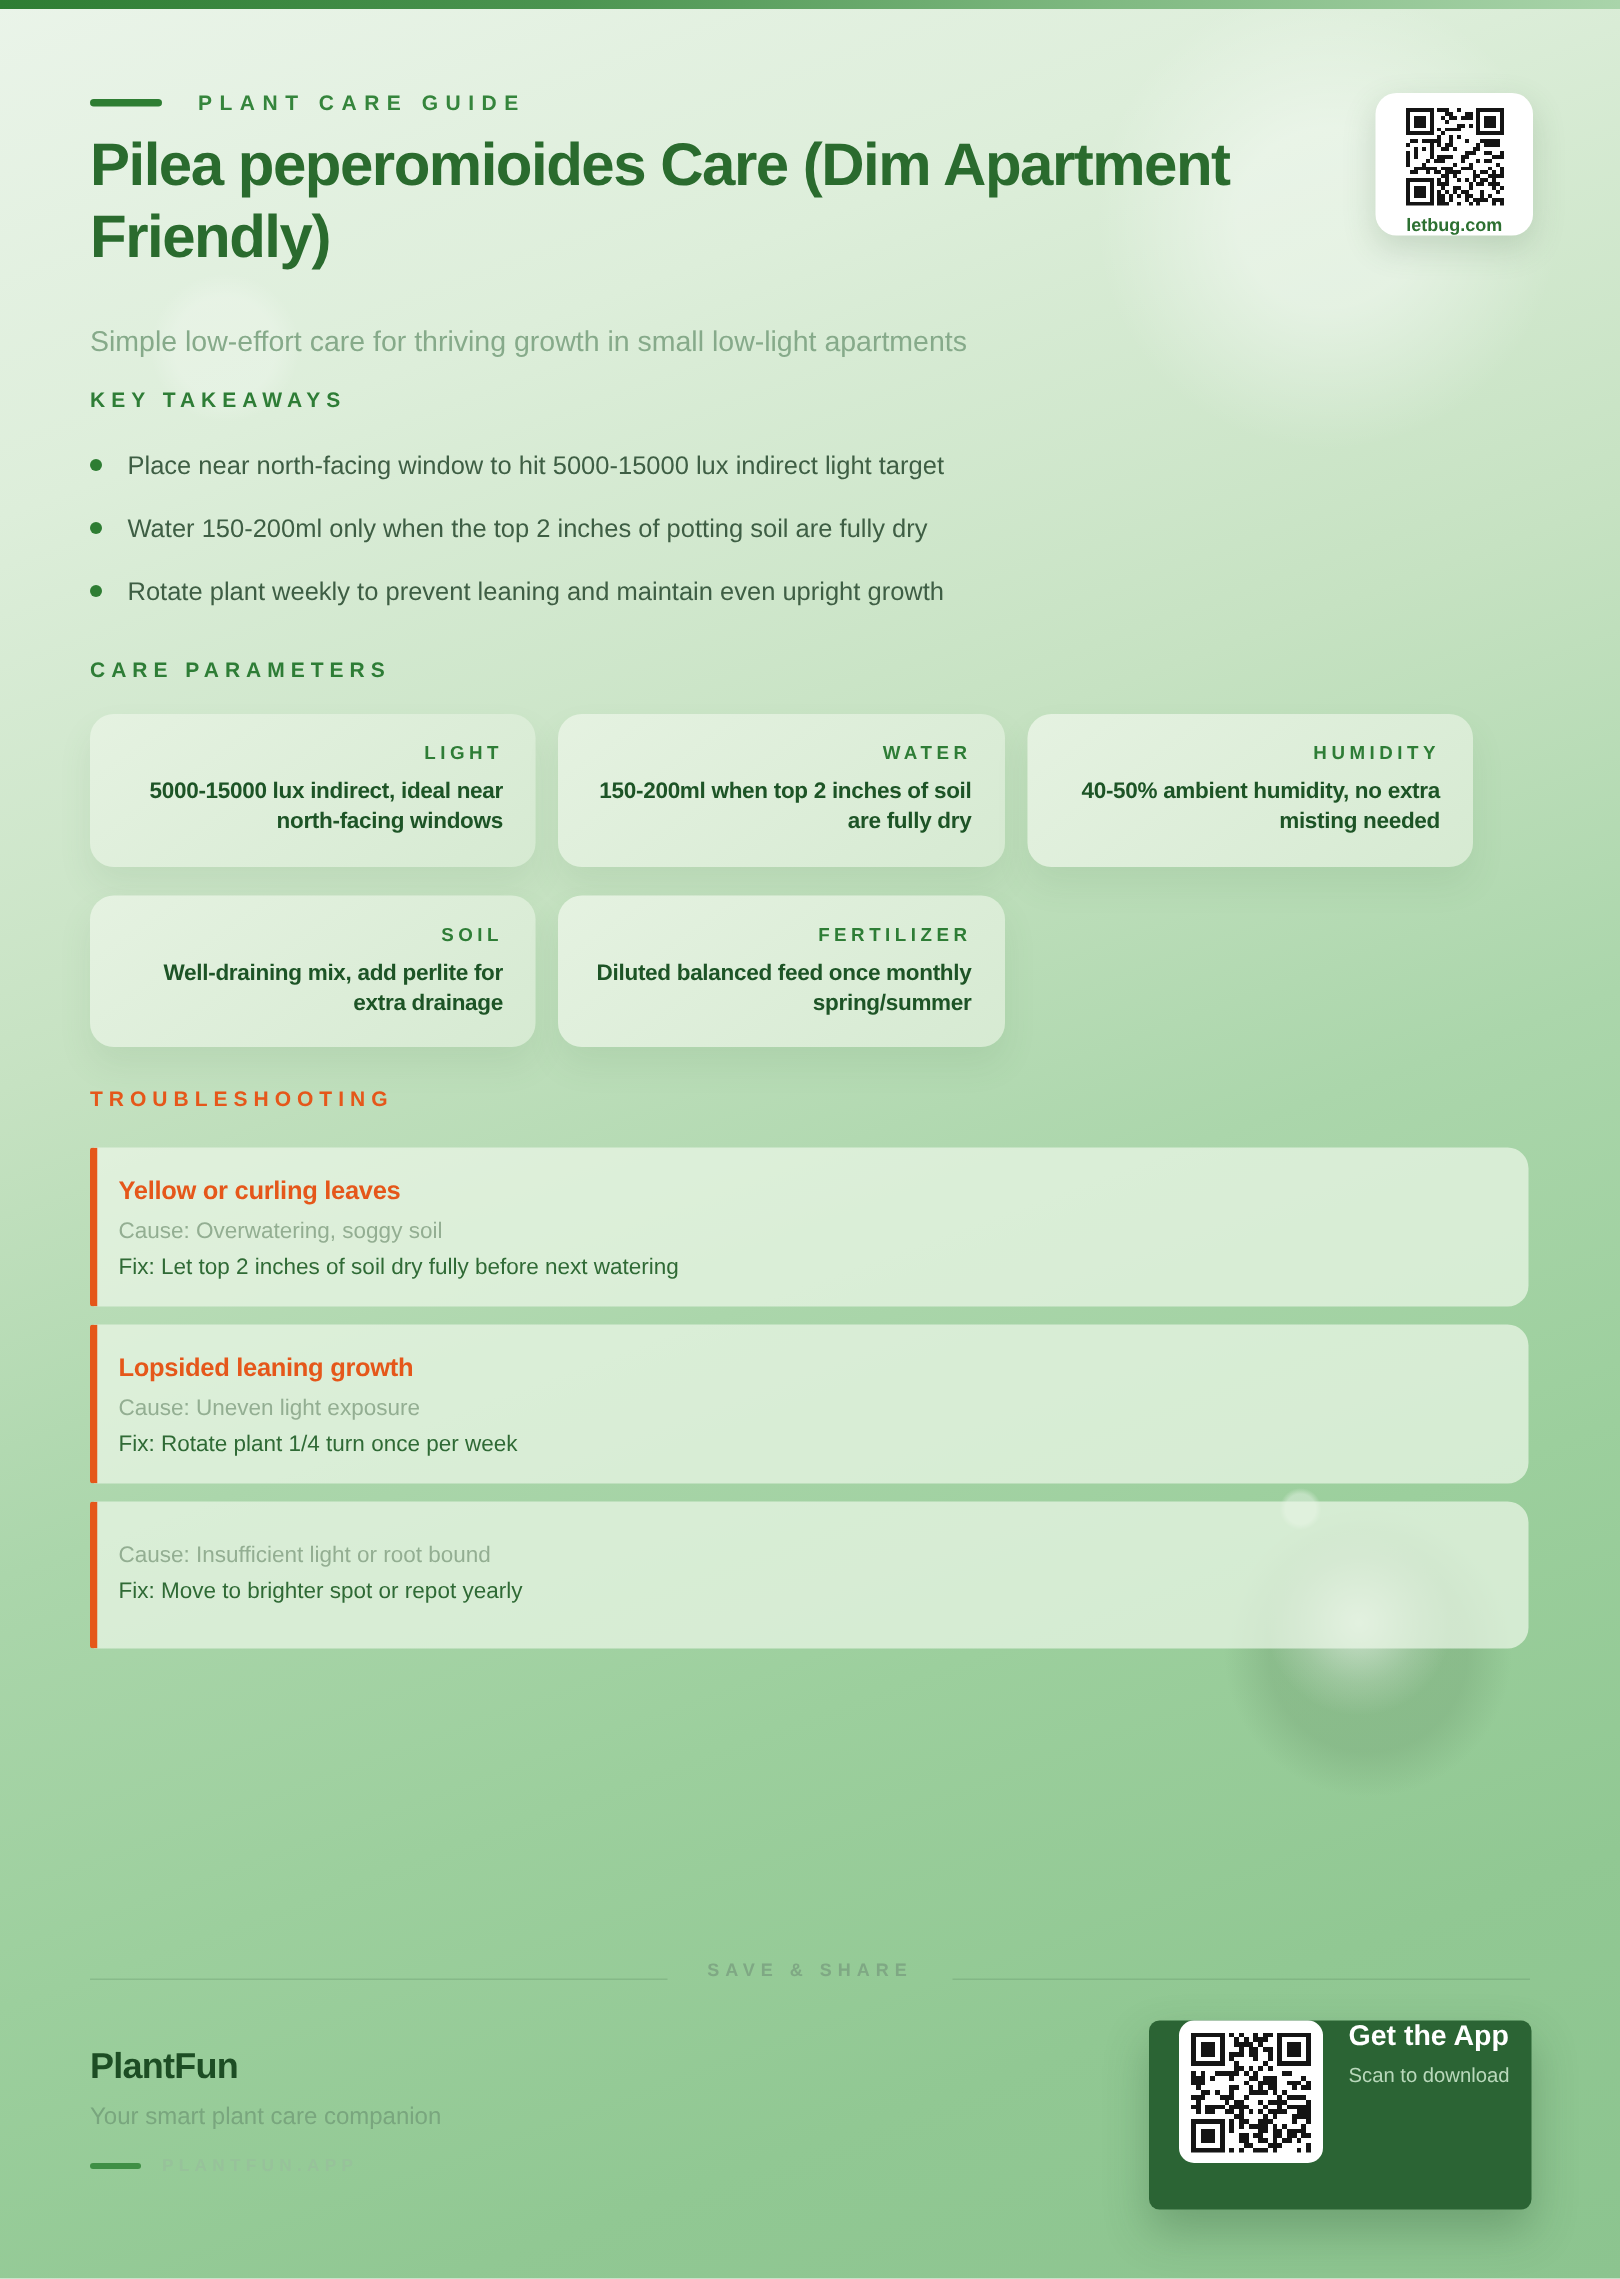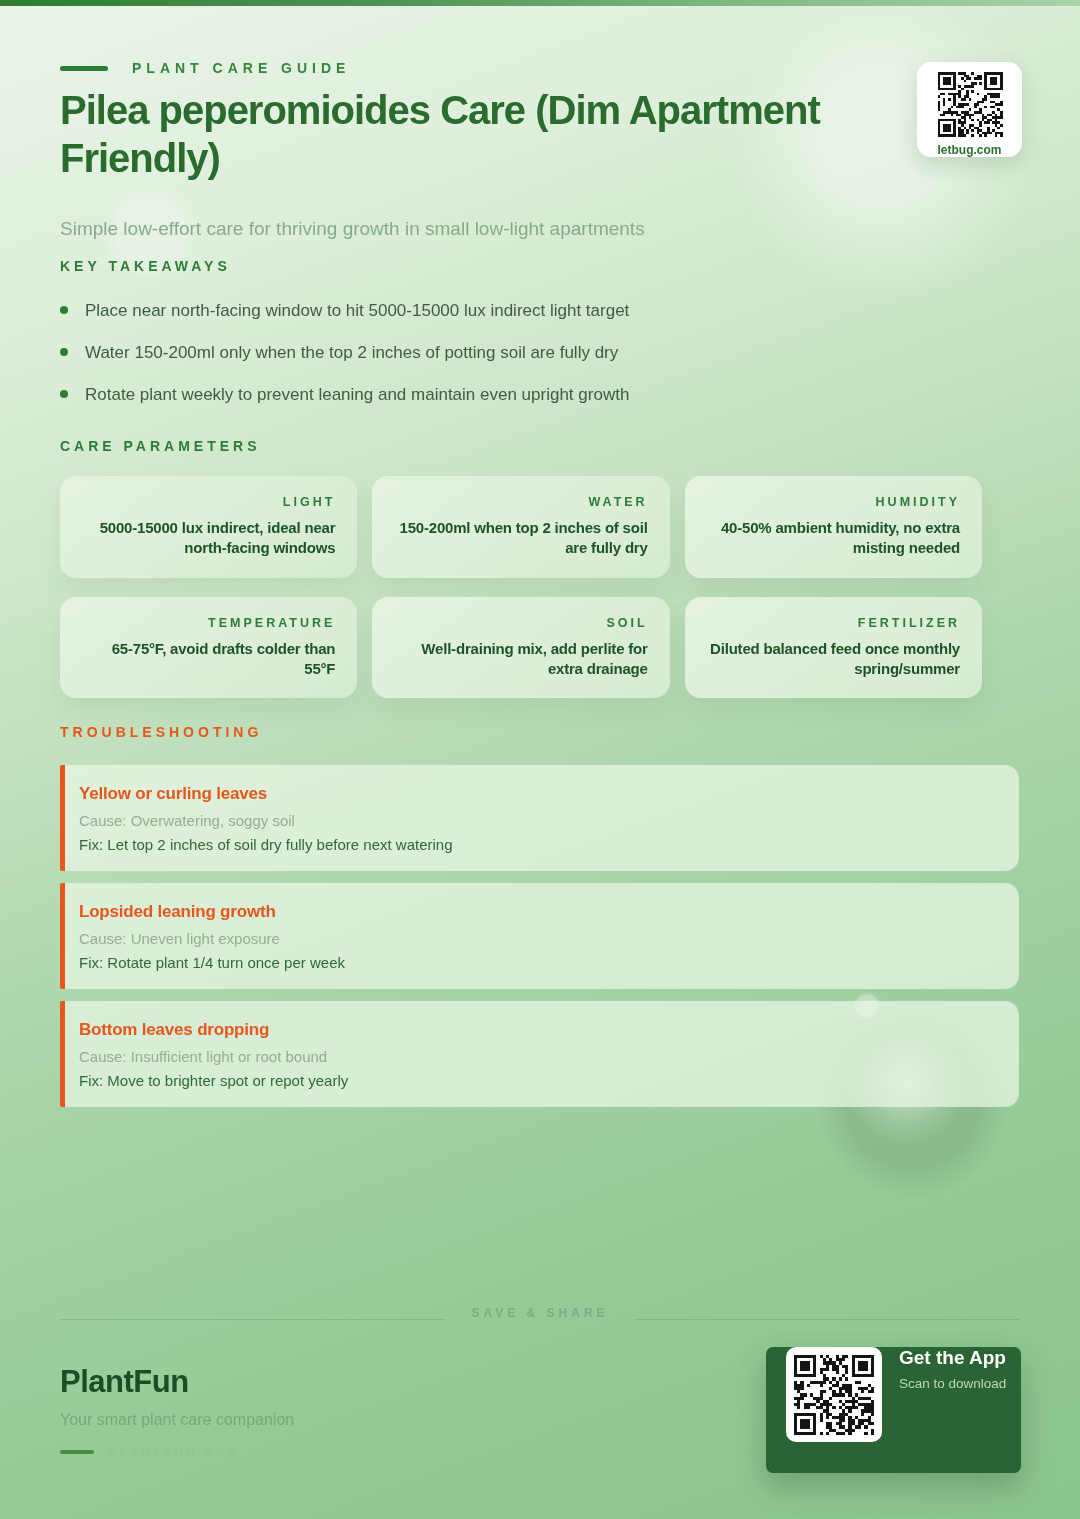--- a/index.html
+++ b/index.html
@@ -79,21 +79,21 @@
   .trouble-cause { margin-top: 8px; font-size: 15px; color: #93ae92; }
   .trouble-fix { margin-top: 7px; font-size: 15px; color: #2f6a35; }
   
   .save-share {
     position: absolute; top: 1306px; left: 60px; width: 960px;
     display: flex; align-items: flex-end; gap: 26px;
     color: #7fa884; font-size: 12px; letter-spacing: 4px; font-weight: 700;
   }
   .save-share .line { flex: 1; height: 1px; background: rgba(100,150,105,0.35); }
   .brand-block { position: absolute; top: 1364px; left: 60px; }
-  .brand-name { font-size: 31px; font-weight: 700; color: #1d4d24; letter-spacing: -0.5px; }
+  .brand-name { font-size: 24px; font-weight: 700; color: #1d4d24; letter-spacing: -0.5px; }
   .brand-tagline { margin-top: 11px; font-size: 16px; color: #79a67e; }
   .brand-site { margin-top: 17px; display: flex; align-items: center; gap: 14px; }
   .brand-site .dash { width: 34px; height: 4px; border-radius: 2px; background: #3f8f45; }
   .brand-site .text { font-size: 11.5px; letter-spacing: 3.5px; color: #97c29a; font-weight: 700; }
   .app-card {
     position: absolute; top: 1347px; left: 766px; width: 255px; height: 126px;
     background: #2b6434; border-radius: 7px;
     box-shadow: 0 14px 30px rgba(40,80,45,0.30);
     display: flex; align-items: flex-start; gap: 17px;
     padding-left: 20px; box-sizing: border-box;
@@ -153,24 +153,20 @@
       </div>
       <div class="param-card">
         <div class="param-label">WATER</div>
         <div class="param-text">150-200ml when top 2 inches of soil are fully dry</div>
       </div>
       <div class="param-card">
         <div class="param-label">HUMIDITY</div>
         <div class="param-text">40-50% ambient humidity, no extra misting needed</div>
       </div>
       <div class="param-card">
-        <div class="param-label">TEMPERATURE</div>
-        <div class="param-text">65-75°F, avoid drafts colder than 55°F</div>
-      </div>
-      <div class="param-card">
         <div class="param-label">SOIL</div>
         <div class="param-text">Well-draining mix, add perlite for extra drainage</div>
       </div>
       <div class="param-card">
         <div class="param-label">FERTILIZER</div>
         <div class="param-text">Diluted balanced feed once monthly spring/summer</div>
       </div>
     </div>
   </section>
 
@@ -181,21 +177,20 @@
         <div class="trouble-title">Yellow or curling leaves</div>
         <div class="trouble-cause">Cause: Overwatering, soggy soil</div>
         <div class="trouble-fix">Fix: Let top 2 inches of soil dry fully before next watering</div>
       </div>
       <div class="trouble-card">
         <div class="trouble-title">Lopsided leaning growth</div>
         <div class="trouble-cause">Cause: Uneven light exposure</div>
         <div class="trouble-fix">Fix: Rotate plant 1/4 turn once per week</div>
       </div>
       <div class="trouble-card">
-        <div class="trouble-title">Bottom leaves dropping</div>
         <div class="trouble-cause">Cause: Insufficient light or root bound</div>
         <div class="trouble-fix">Fix: Move to brighter spot or repot yearly</div>
       </div>
     </div>
   </section>
 
   <div class="save-share">
     <span class="line"></span>
     <span>SAVE &amp; SHARE</span>
     <span class="line"></span>

